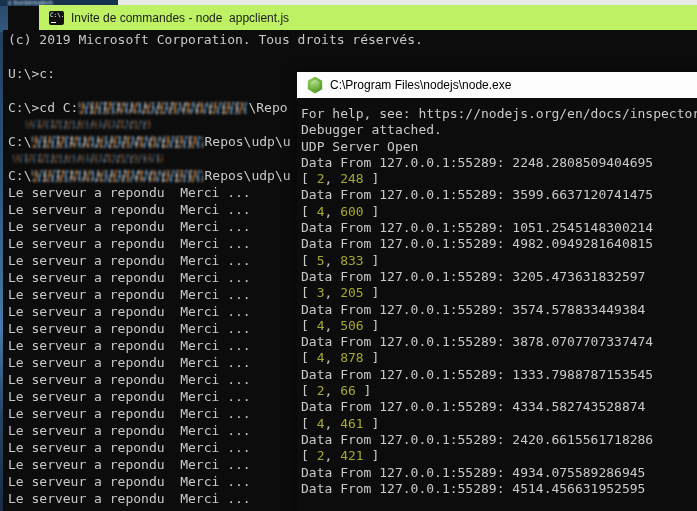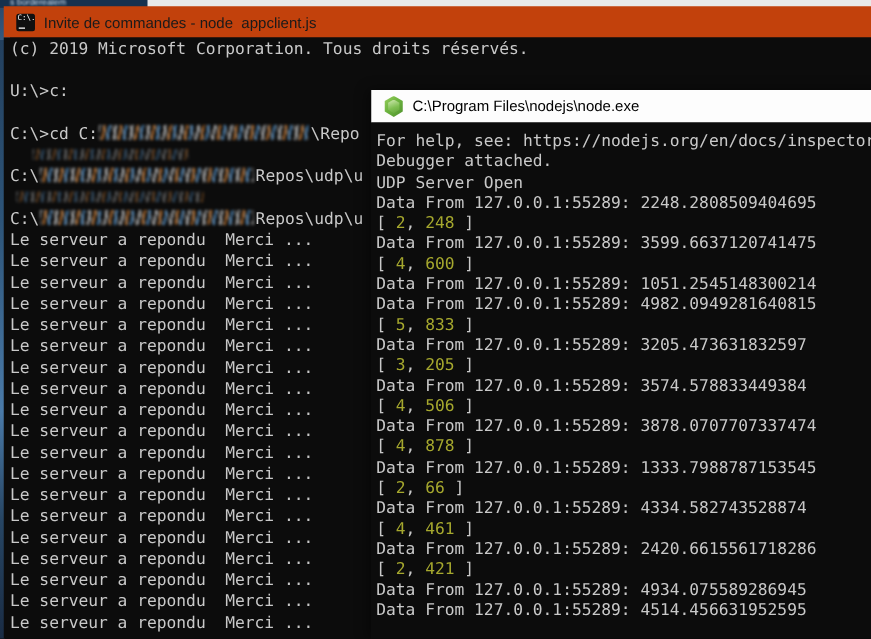--- a/index.html
+++ b/index.html
@@ -18,21 +18,21 @@
             background:linear-gradient(180deg,#23405e 0%,#2d5478 30%,#4a7aa8 62%,#274664 80%,#1a2c44 100%); }
 
   
   .titlebar { display:flex; align-items:center; gap:7px; padding-left:10px;
               font-family:"Liberation Sans",sans-serif; font-size:12px; color:#1a1a1a; }
   .console  { background:#0c0c0c; color:#c9c9c9; font-size:13px; overflow:hidden; }
   .cline    { white-space:pre; }
 
   
   .bg-window { position:absolute; left:3px; top:5px; width:694px; height:506px; z-index:1; }
-  .bg-window .titlebar { height:25px; background:#c2410c; }
+  .bg-window .titlebar { height:25px; background:#bef264;margin-left:36px; }
   .bg-window .console  { height:481px; line-height:17px; padding:1px 0 0 5px; }
   .cmd-icon { width:15px; height:14px; background:#101010; border-radius:2px; position:relative; flex:0 0 auto; }
   .cmd-icon::before { content:"C:\\."; position:absolute; left:1px; top:0px; color:#fff; font-size:6px;
                       font-family:"DejaVu Sans Mono",monospace; letter-spacing:0; }
   .cmd-icon::after  { content:""; position:absolute; left:2px; bottom:2px; width:5px; height:1px; background:#fff; }
 
   
   .fg-window { position:absolute; left:297px; top:72px; width:414px; height:439px; z-index:5;
                box-shadow:-3px 0 10px rgba(0,0,0,.45); }
   .fg-window .titlebar { height:26px; background:#fdfdfd; color:#000; }

